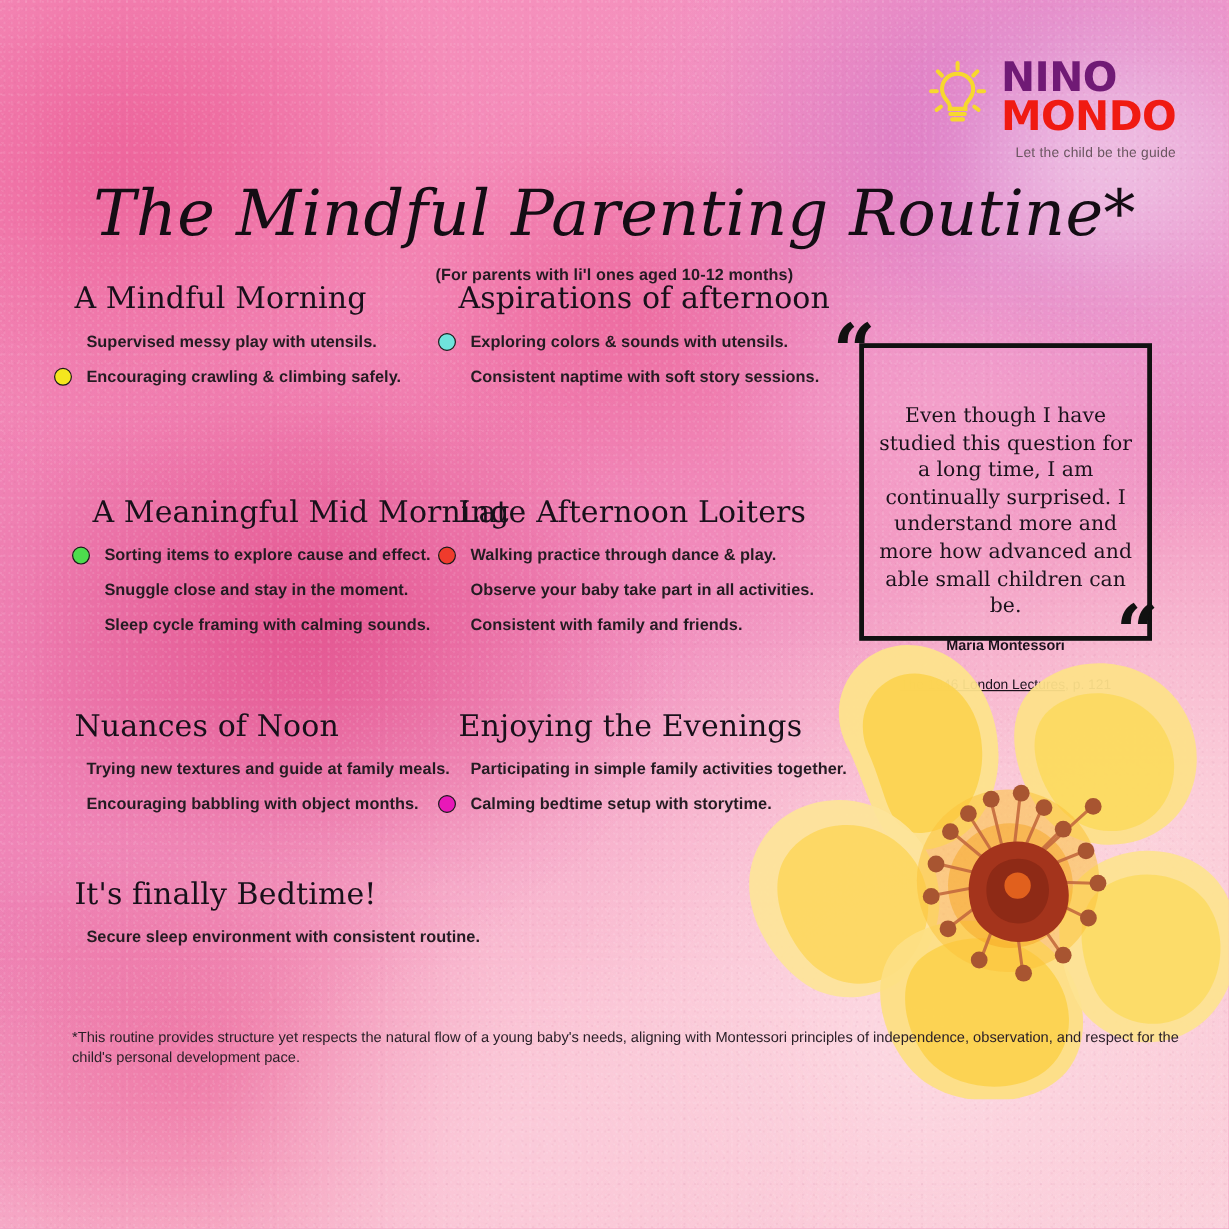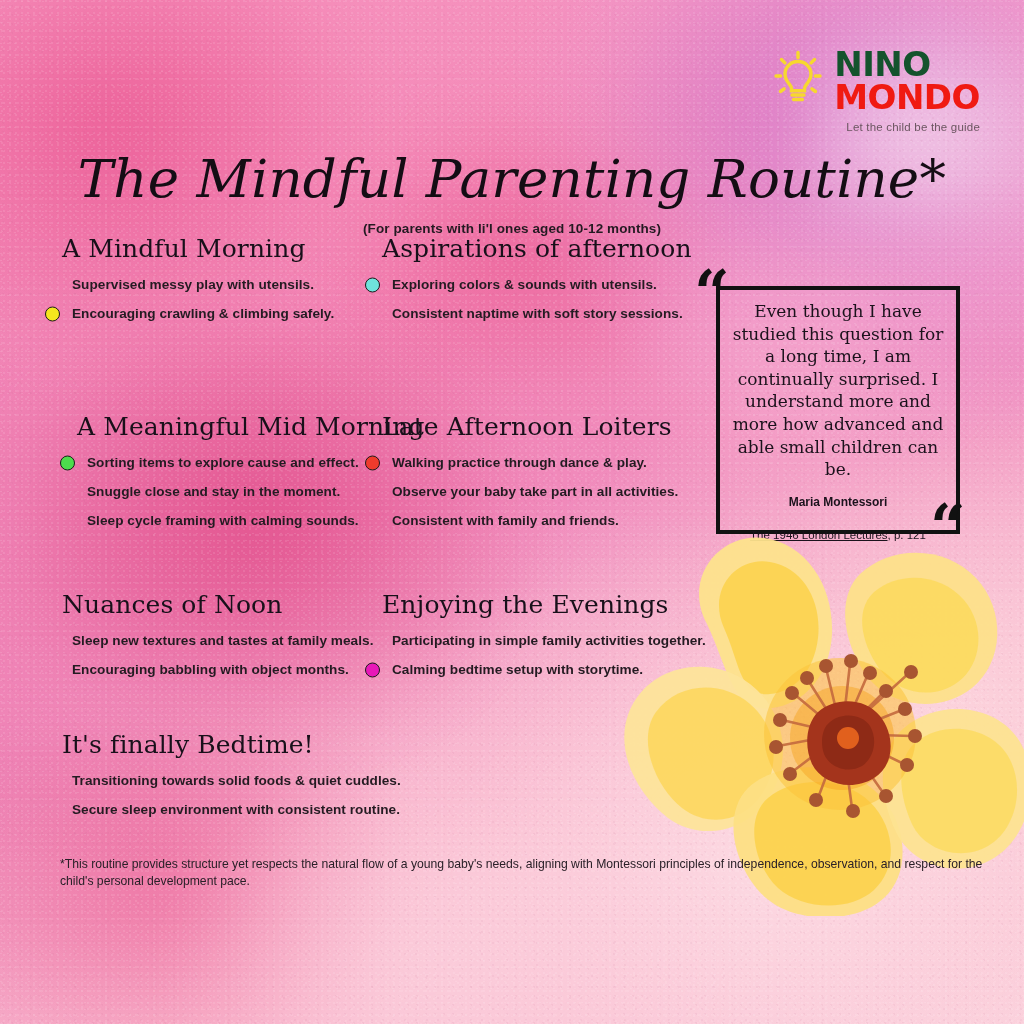--- a/index.html
+++ b/index.html
@@ -96,21 +96,21 @@
   .logo-words {
     display: flex;
     flex-direction: column;
     line-height: .92;
   }
   .logo-nino {
     font-family: "DejaVu Sans", sans-serif;
     font-weight: bold;
     font-size: 34px;
     letter-spacing: -.5px;
-    color: #14532d;
+    color: #701a75;
   }
   .logo-mondo {
     font-family: "DejaVu Sans", sans-serif;
     font-weight: bold;
     font-size: 34px;
     letter-spacing: -.5px;
     color: #f01a12;
     margin-top: 1px;
   }
   .logo-tagline {
@@ -206,20 +206,21 @@
     z-index: 6;
     text-align: center;
     padding: 0 10px;
     box-sizing: border-box;
   }
   .quote-text {
     font-family: "DejaVu Serif", serif;
     font-size: 17px;
     line-height: 1.33;
     color: #1b121c;
+    margin-top: 36px;
   }
   .quote-author {
     margin-top: 14px;
     font-size: 12px;
     font-weight: bold;
     color: #1b121c;
   }
   .quote-source {
     margin-top: 20px;
     font-size: 11.5px;
@@ -327,31 +328,30 @@
       <div class="sec-line"><span>Sleep cycle framing with calming sounds.</span></div>
     </div>
     <div class="section" id="sec-late">
       <div class="sec-head">Late Afternoon Loiters</div>
       <div class="sec-line"><span class="dot" style="background: rgb(239, 59, 44);"></span><span>Walking practice through dance &amp; play.</span></div>
       <div class="sec-line"><span>Observe your baby take part in all activities.</span></div>
       <div class="sec-line"><span>Consistent with family and friends.</span></div>
     </div>
     <div class="section" id="sec-noon">
       <div class="sec-head">Nuances of Noon</div>
-      <div class="sec-line"><span>Sleep new textures and tastes at family meals.</span></div>
+      <div class="sec-line"><span>Trying new textures and guide at family meals.</span></div>
       <div class="sec-line"><span>Encouraging babbling with object months.</span></div>
     </div>
     <div class="section" id="sec-evening">
       <div class="sec-head">Enjoying the Evenings</div>
       <div class="sec-line"><span>Participating in simple family activities together.</span></div>
       <div class="sec-line"><span class="dot" style="background: rgb(232, 24, 184);"></span><span>Calming bedtime setup with storytime.</span></div>
     </div>
     <div class="section" id="sec-bedtime">
       <div class="sec-head">It's finally Bedtime!</div>
-      <div class="sec-line"><span>Transitioning towards solid foods &amp; quiet cuddles.</span></div>
       <div class="sec-line"><span>Secure sleep environment with consistent routine.</span></div>
     </div>
   </div>
 
 <div class="quote-box"></div>
 <div class="qmark qmark-open">“</div>
 <div class="qmark qmark-close">“</div>
 <div class="quote-inner">
   <div class="quote-text">Even though I have studied this question for a long time, I am continually surprised. I understand more and more how advanced and able small children can be.</div>
   <div class="quote-author">Maria Montessori</div>

